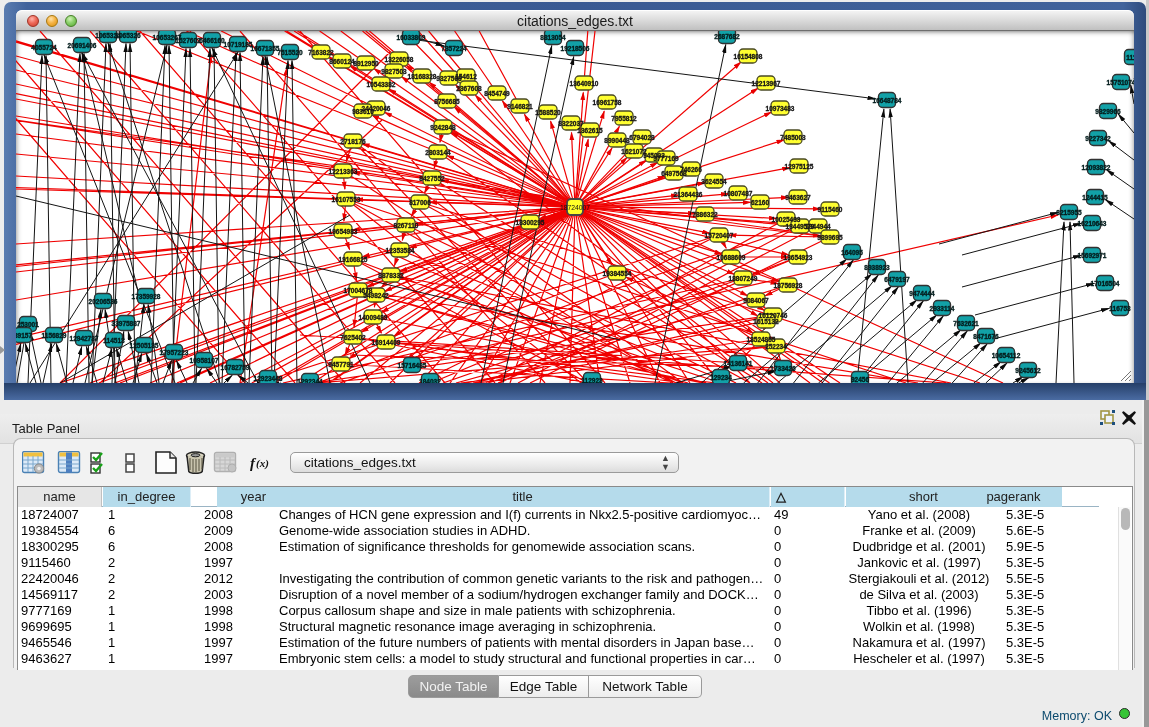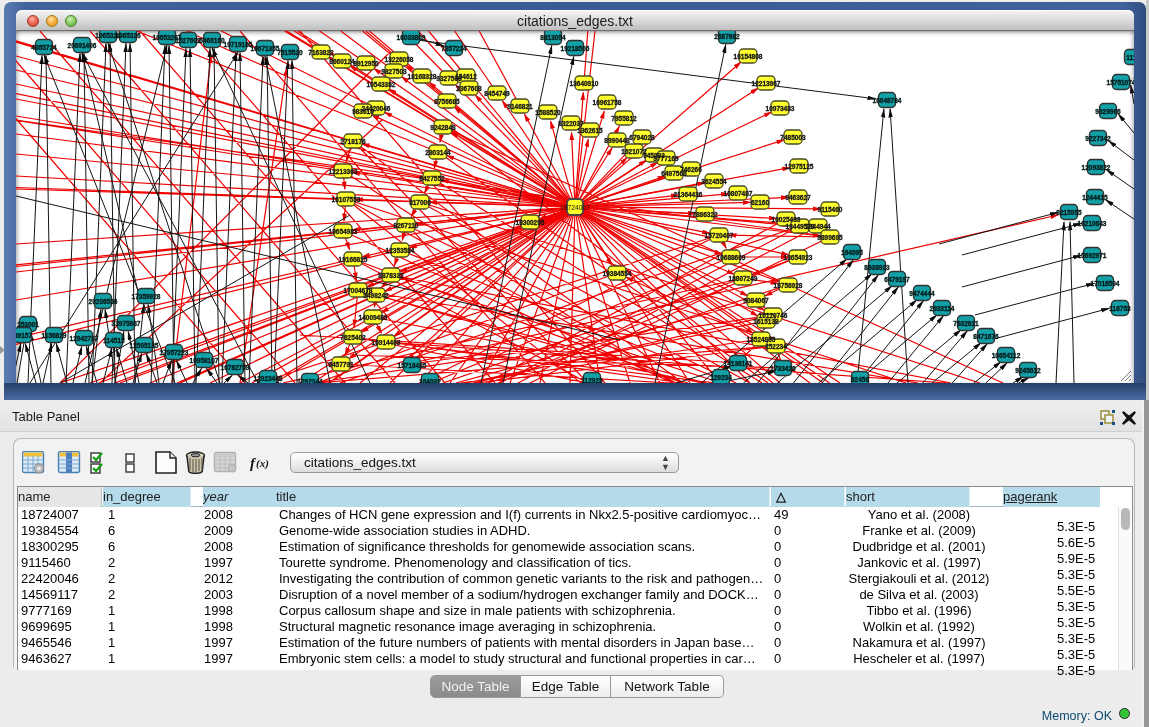--- a/index.html
+++ b/index.html
@@ -15,48 +15,48 @@
  background:linear-gradient(#f6f6f6,#d6d6d6 60%,#c0c0c0);
  border-radius:6px 6px 0 0;border-bottom:1px solid #6e6e6e;box-shadow:inset 0 1px 0 rgba(255,255,255,.9);}
 #title{position:absolute;left:0;right:0;top:3px;text-align:center;font-size:14px;color:#1a1a1a;}
 .tl{position:absolute;top:4.5px;width:12px;height:12px;border-radius:50%;}
 #tl1{left:11px;background:radial-gradient(circle at 4px 3px,#ffb3aa,#ee6a5a 45%,#c93a28);border:.5px solid #a03225;}
 #tl2{left:30px;background:radial-gradient(circle at 4px 3px,#ffe2a8,#f5b345 45%,#d9920f);border:.5px solid #a8770d;}
 #tl3{left:49px;background:radial-gradient(circle at 4px 3px,#d2f2b8,#8ad06a 45%,#56a830);border:.5px solid #477f27;}
 #canvas{position:absolute;left:16px;top:31px;width:1118px;height:352px;background:#fff;overflow:hidden;box-shadow:inset 0 4px 5px -3px rgba(0,0,0,.45), inset 4px 0 5px -3px rgba(0,0,0,.35), inset -4px 0 5px -3px rgba(0,0,0,.3);}
 
 #tp{position:absolute;left:0;top:400px;width:1142px;height:327px;background:#ececec;}
-#tphead{position:absolute;left:0;top:2px;width:1142px;height:30px;
+#tphead{position:absolute;left:0;top:14px;width:1142px;height:30px;
  background:linear-gradient(#eeeeee,#e2e2e2);border-bottom:1px solid #d0d0d0;padding-left:8px;}
 #tphead span{position:absolute;left:12px;top:7px;font-size:13px;color:#1a1a1a;}
 #toolpane{position:absolute;left:13px;top:38px;width:1122px;height:230px;
  background:#f2f2f2;border:1px solid #b8b8b8;border-bottom:none;border-radius:8px 8px 0 0;}
 #combo{position:absolute;left:276px;top:13px;width:389px;height:21px;border:1px solid #9a9a9a;
  border-radius:5px;background:linear-gradient(#ffffff,#e8e8e8 70%,#dcdcdc);}
 #combo span{position:absolute;left:13px;top:2px;font-size:13.5px;color:#111;}
 #combo .ar{position:absolute;right:8px;top:1px;font-size:9px;color:#444;line-height:9px;}
 #tblwrap{position:absolute;left:3px;top:47px;width:1116px;height:184px;background:#fff;
  border:1px solid #8a8a8a;border-bottom:none;}
 #thead{position:relative;width:1081px;height:20px;border-bottom:1px solid #9ab4c4;}
 #thead div{position:absolute;top:0;height:20px;background:#b5dbeb;border-right:1px solid #ddeef7;
- font-size:13px;color:#222;text-align:left;line-height:20px;overflow:hidden;}
+ font-size:13px;color:#222;text-align:center;line-height:20px;overflow:hidden;}
 .tr{position:relative;width:1081px;height:16px;font-size:13px;color:#000;white-space:nowrap;}
 .tr div{position:absolute;top:0;height:16px;line-height:16px;overflow:hidden;}
 .c0{left:3px;width:81px;}
 .c1{left:90px;width:94px;}
 .c2{left:186px;width:72px;}
 .c3{left:261px;width:489px;}
 .c4{left:756px;width:74px;}
 .c5{left:808px;width:186px;text-align:center;}
-.c6{left:1039px;width:92px;margin-top:12px;}
+.c6{left:988px;width:92px;}
 #vscroll{position:absolute;right:1px;top:20px;width:13px;height:163px;background:#fafafa;
  border-left:1px solid #e0e0e0;}
 #vthumb{position:absolute;left:1.5px;top:1px;width:9px;height:22px;background:#b8b8b8;border-radius:5px;}
 
-#tabs{position:absolute;left:430px;top:275px;width:236px;height:23px;text-decoration:underline;}
+#tabs{position:absolute;left:408px;top:275px;width:236px;height:23px;text-decoration:underline;}
 .tab{position:absolute;top:0;height:23px;border:1px solid #9a9a9a;font-size:13.5px;
  text-align:center;line-height:21px;color:#111;background:linear-gradient(#ffffff,#ededed);}
 #tab1{left:0;width:91px;border-radius:5px 0 0 5px;background:linear-gradient(#9d9d9d,#8a8a8a);color:#f2f2f2;}
 #tab2{left:91px;width:90px;border-left:none;}
 #tab3{left:181px;width:113px;border-left:none;border-radius:0 5px 5px 0;}
 #mem{position:absolute;right:30px;top:309px;font-size:12.5px;color:#0c4a6e;}
 #memdot{position:absolute;right:12px;top:308px;width:11px;height:11px;border-radius:50%;
  background:#35c435;border:1.5px solid #2a2a2a;}
 #rstrip{position:absolute;right:0;top:0;width:3px;height:400px;background:#c9c9c9;}
 #rstrip2{position:absolute;right:0;top:400px;width:7px;height:327px;background:#989898;border-left:2px solid #f2f2f2;}
@@ -623,25 +623,25 @@
 </svg>
 
       <div id="combo">
           <span>citations_edges.txt</span>
           <div class="ar">▲<br>▼</div>
         </div>
       <div id="tblwrap">
         <div id="thead">
           <div style="left:0;width:84px;background:#e6e6e6;border-right:1px solid #c0c0c0;">name</div>
           <div style="left:85px;width:88px;">in_degree</div>
-          <div style="left:185px;width:74px;font-style:italic;">year</div>
+          <div style="left:199px;width:74px;">year</div>
           <div style="left:258px;width:494px;">title</div>
           <div style="left:753px;width:74px;text-align:left;padding-left:5px;font-weight:bold;">△ out_de…</div>
-          <div style="left:828px;width:124px;">short</div>
-          <div style="left:985px;width:97px;border-right:none;text-decoration:underline;">pagerank</div>
+          <div style="left:828px;width:156px;">short</div>
+          <div style="left:947px;width:97px;border-right:none;">pagerank</div>
         </div>
 <div class="tr">
             <div class="c0">18724007</div>
             <div class="c1">1</div>
             <div class="c2">2008</div>
             <div class="c3">Changes of HCN gene expression and I(f) currents in Nkx2.5-positive cardiomyoc…</div>
             <div class="c4">49</div>
             <div class="c5">Yano et al. (2008)</div>
             <div class="c6">5.3E-5</div>
           </div>
@@ -660,21 +660,20 @@
             <div class="c2">2008</div>
             <div class="c3">Estimation of significance thresholds for genomewide association scans.</div>
             <div class="c4">0</div>
             <div class="c5">Dudbridge et al. (2001)</div>
             <div class="c6">5.9E-5</div>
           </div>
 <div class="tr">
             <div class="c0">9115460</div>
             <div class="c1">2</div>
             <div class="c2">1997</div>
-            <div class="c3">Tourette syndrome. Phenomenology and classification of tics.</div>
             <div class="c4">0</div>
             <div class="c5">Jankovic et al. (1997)</div>
             <div class="c6">5.3E-5</div>
           </div>
 <div class="tr">
             <div class="c0">22420046</div>
             <div class="c1">2</div>
             <div class="c2">2012</div>
             <div class="c3">Investigating the contribution of common genetic variants to the risk and pathogen…</div>
             <div class="c4">0</div>
@@ -698,21 +697,21 @@
             <div class="c4">0</div>
             <div class="c5">Tibbo et al. (1996)</div>
             <div class="c6">5.3E-5</div>
           </div>
 <div class="tr">
             <div class="c0">9699695</div>
             <div class="c1">1</div>
             <div class="c2">1998</div>
             <div class="c3">Structural magnetic resonance image averaging in schizophrenia.</div>
             <div class="c4">0</div>
-            <div class="c5">Wolkin et al. (1992)</div>
+            <div class="c5">Wolkin et al. (1998)</div>
             <div class="c6">5.3E-5</div>
           </div>
 <div class="tr">
             <div class="c0">9465546</div>
             <div class="c1">1</div>
             <div class="c2">1997</div>
             <div class="c3">Estimation of the future numbers of patients with mental disorders in Japan base…</div>
             <div class="c4">0</div>
             <div class="c5">Nakamura et al. (1997)</div>
             <div class="c6">5.3E-5</div>

